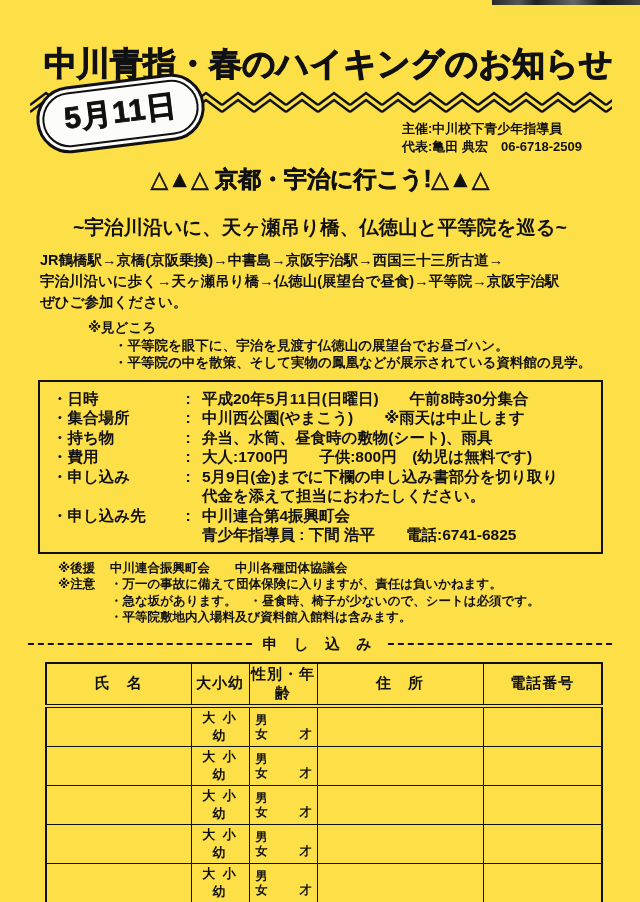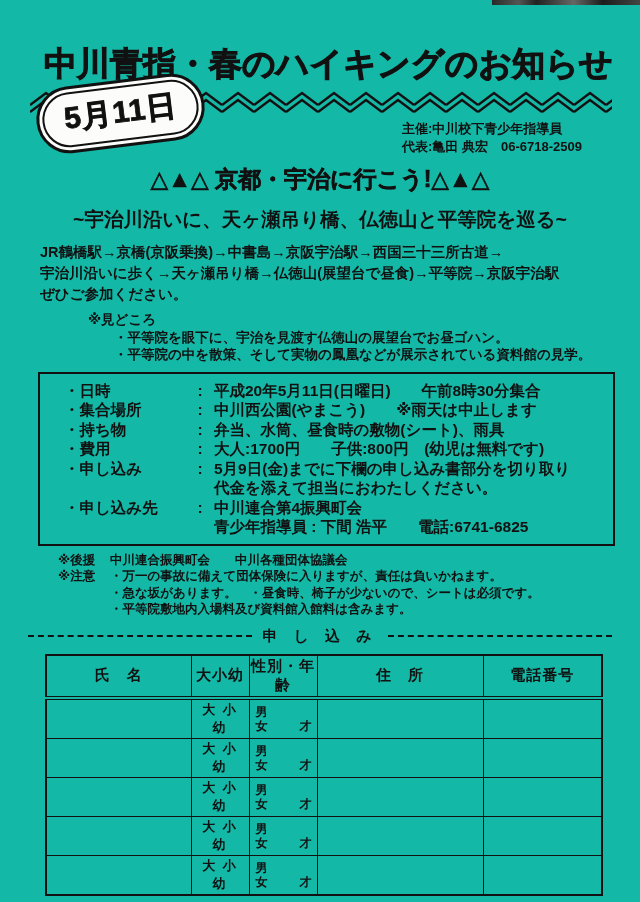--- a/index.html
+++ b/index.html
@@ -1,20 +1,20 @@
 <!DOCTYPE html>
 <html><head>
 <meta charset="utf-8">
 <style>
   html,body { margin:0; padding:0; background:#d9d9d6; }
   .page {
     position:relative;
     width:640px; height:902px;
     margin:0 auto;
-    background:#14b8a6;
+    background:#fde047;
     color:#111;
     font-family:"Liberation Sans","DejaVu Sans",sans-serif;
     overflow:hidden;
     font-weight:bold;
   }
   .streak {
     position:absolute; top:0; left:492px; width:148px; height:5px;
     background:linear-gradient(90deg,#2a2a2a 0%,#555 18%,#222 30%,#666 55%,#1d1d1d 75%,#444 100%);
   }
   .title {
@@ -35,28 +35,28 @@
   .date-badge-inner {
     border:2px solid #111; border-radius:28px;
     padding:4px 20px 6px 20px;
     font-size:30px; font-weight:900; letter-spacing:1px;
     -webkit-text-stroke:0.8px #111;
     white-space:nowrap;
   }
   .organizer { margin:4px 18px 0 16px; text-align:left; width:fit-content; margin-left:402px; }
   .organizer div { font-size:13px; line-height:18px; font-weight:bold; white-space:nowrap; }
   .headline { margin-top:8px; text-align:center; font-size:23px; line-height:30px; font-weight:900; -webkit-text-stroke:0.6px #111; }
-  .headline-sub { margin-top:12px; text-align:center; font-size:19.5px; line-height:26px; font-weight:900; }
+  .headline-sub { margin-top:20px; text-align:center; font-size:19.5px; line-height:26px; font-weight:900; }
   .route { margin:10px 0 0 40px; font-size:14.5px; line-height:21px; }
   .highlights { margin:6px 0 0 88px; font-size:13.5px; line-height:17.5px; }
   .highlights .hl-items { margin-left:26px; }
   .details-box {
     margin:8px 0 0 38px; width:561px;
     border:2.5px solid #111;
-    padding:7px 0 7px 12px;
+    padding:7px 0 7px 0;
     font-size:15.5px; line-height:19.5px;
   }
   .details-row { display:flex; }
   .d-label { width:122px; padding-left:12px; white-space:nowrap; }
   .d-colon { width:28px; text-align:center; }
   .d-value { flex:1; white-space:nowrap; }
   .notes { margin:6px 0 0 58px; font-size:12.5px; line-height:16.5px; }
   .notes-row { display:flex; }
   .n-label { width:52px; white-space:nowrap; }
   .n-body { flex:1; }

